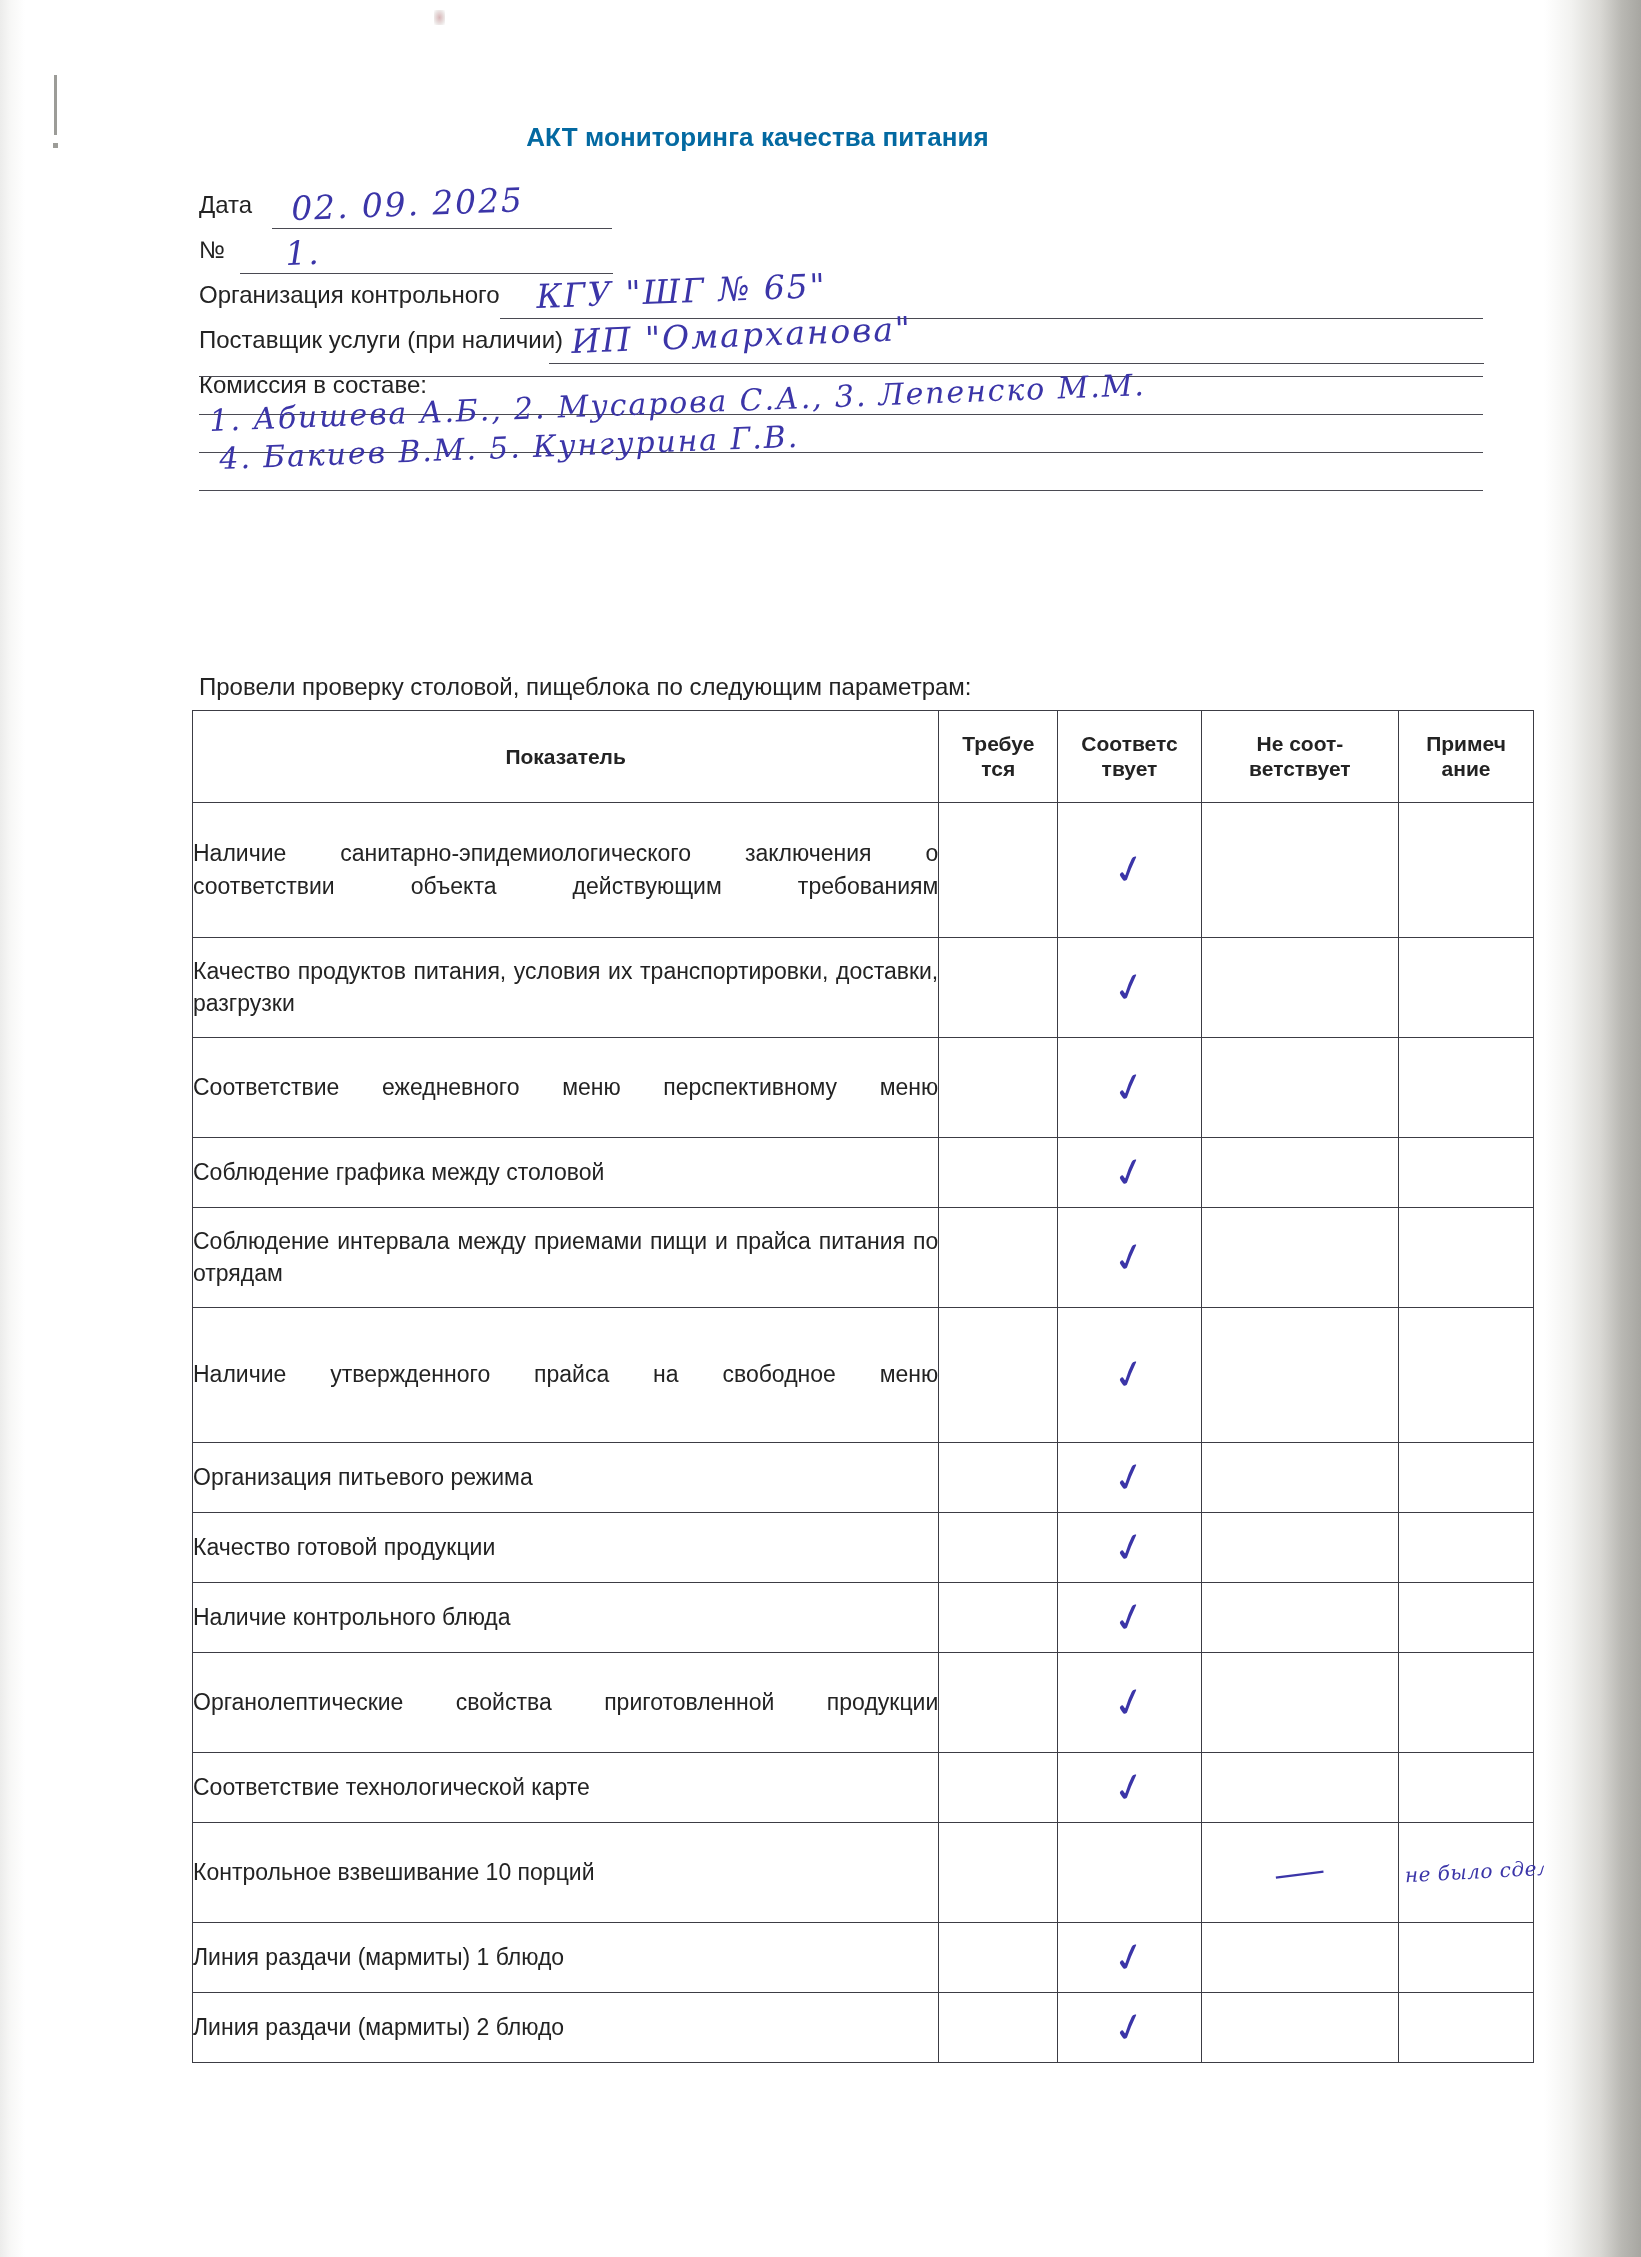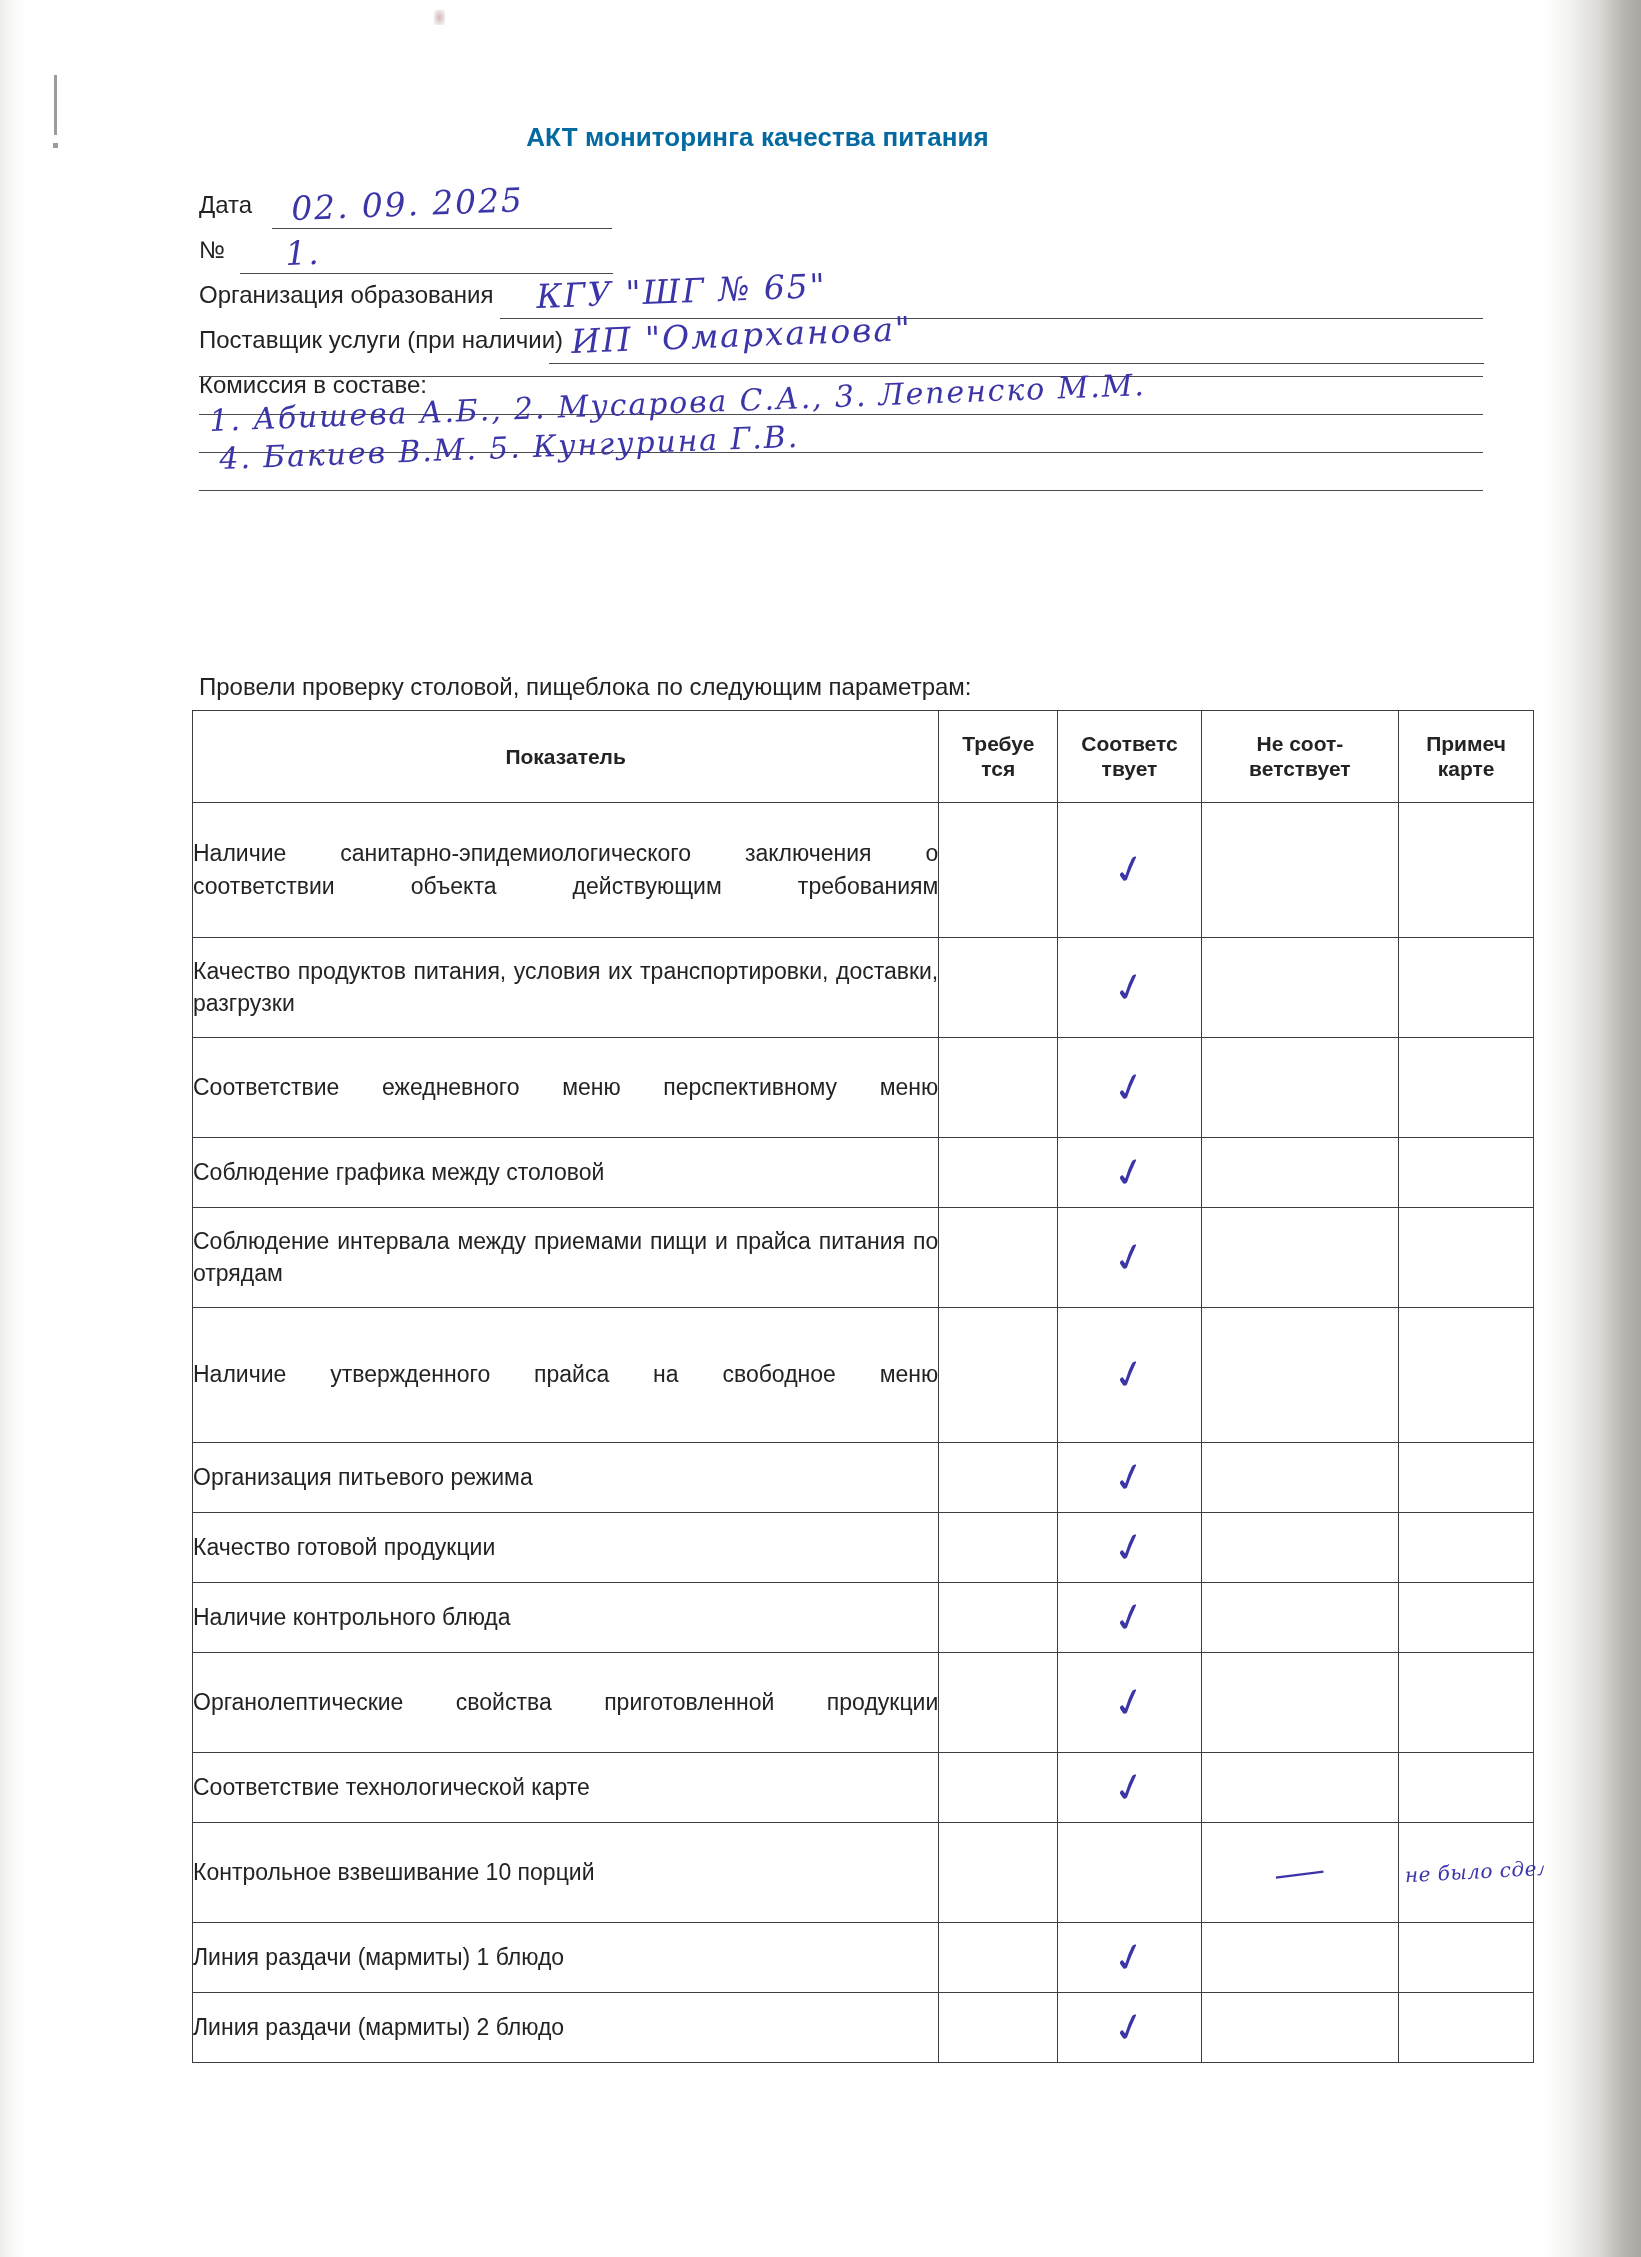--- a/index.html
+++ b/index.html
@@ -229,21 +229,21 @@
       <span class="hw" style="left:93px; bottom:7.7px; font-size:33px;">02. 09. 2025</span>
     </div>
 
     <div class="form-row">
       <span class="form-label">№</span>
       <span class="form-rule" style="left:41px; width:373px;"></span>
       <span class="hw" style="left:87px; bottom:7.7px; font-size:33px;">1.</span>
     </div>
 
     <div class="form-row">
-      <span class="form-label">Организация образования</span>
+      <span class="form-label">Организация контрольного</span>
       <span class="form-rule" style="left:301px; width:983px;"></span>
       <span class="hw" style="left:338px; bottom:9.7px; font-size:33px;">КГУ "ШГ № 65"</span>
     </div>
 
     <div class="form-row">
       <span class="form-label">Поставщик услуги (при наличии)</span>
       <span class="form-rule" style="left:350px; width:935px;"></span>
       <span class="hw" style="left:373px; bottom:9.7px; font-size:33px;">ИП "Омарханова"</span>
     </div>
 
@@ -283,21 +283,21 @@
         <th>
           <span>Соответс</span><br>
           <span>твует</span>
         </th>
         <th>
           <span>Не соот-</span><br>
           <span>ветствует</span>
         </th>
         <th>
           <span>Примеч</span><br>
-          <span>карте</span>
+          <span>ание</span>
         </th>
       </tr>
     </thead>
     <tbody id="table-body">
         <tr style="height: 135px;">
           <td class="indicator-cell">Наличие санитарно-эпидемиологического заключения о соответствии объекта действующим требованиям</td>
           <td class="mark-cell"></td>
           <td class="mark-cell"><span class="check-glyph">✓</span></td>
           <td class="mark-cell"></td>
           <td class="mark-cell"></td>

